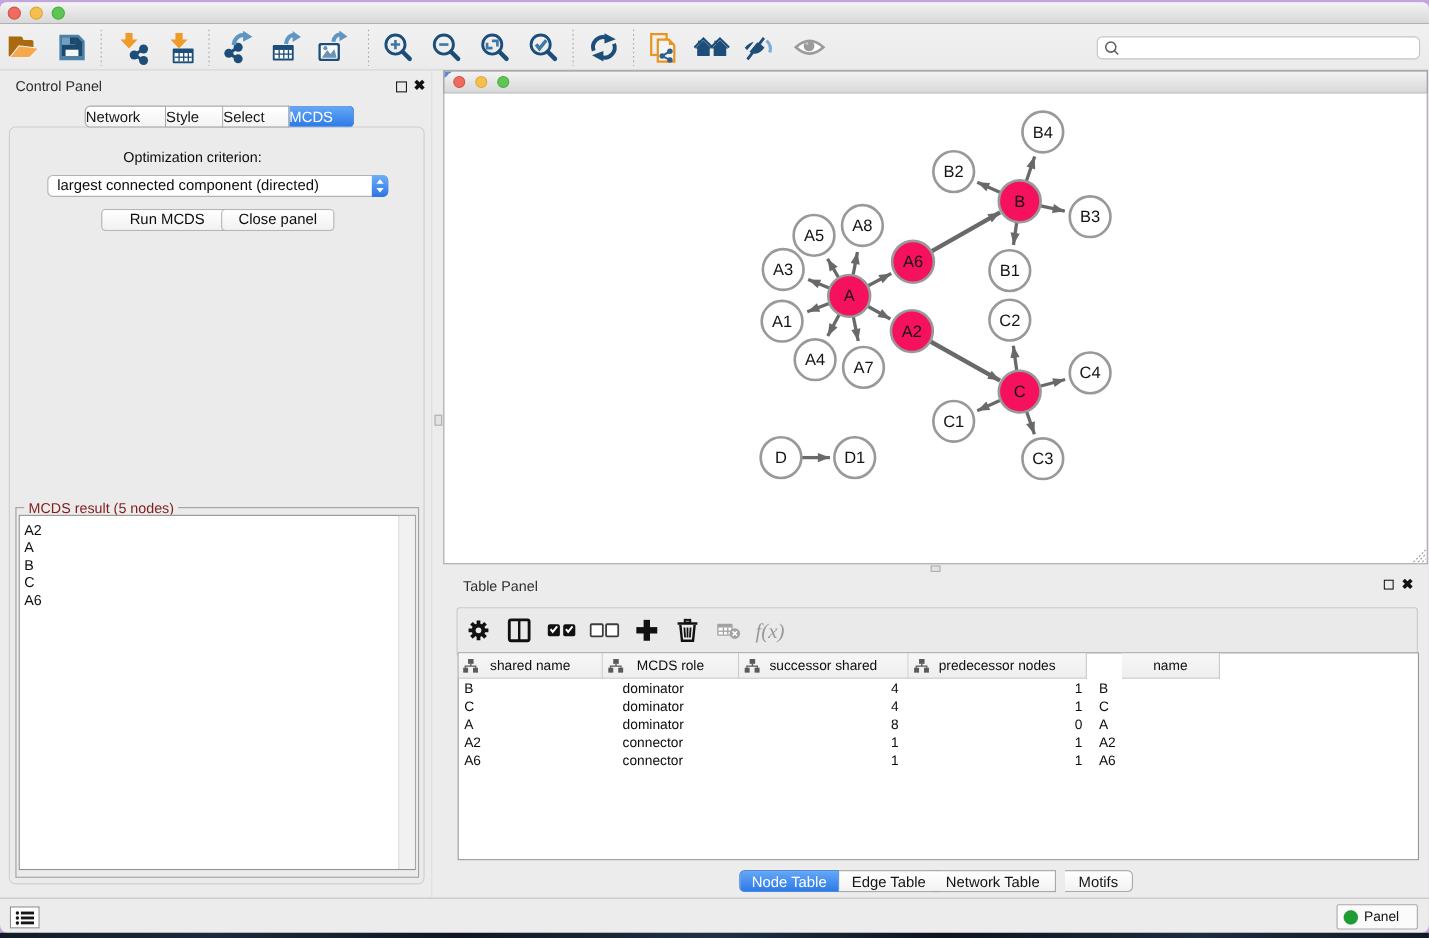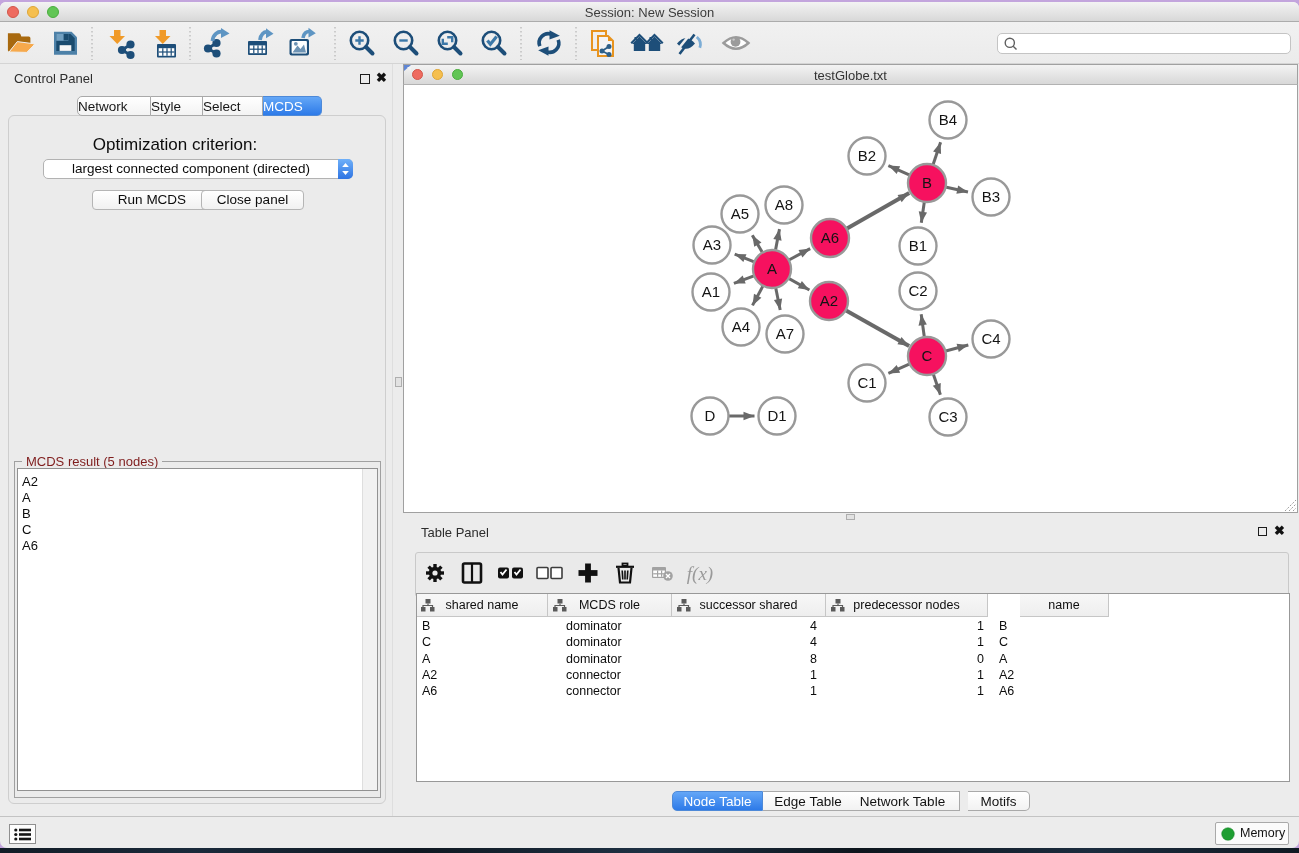--- a/index.html
+++ b/index.html
@@ -11,22 +11,22 @@
 .tl{position:absolute;width:12px;height:12px;border-radius:50%;top:6px}
 #title{left:0;top:5px;width:1299px;text-align:center;font-size:13px;color:#3c3c3c}
 #toolbar{left:0;top:22px;width:1299px;height:42px;background:linear-gradient(#f1f1f1,#ebebeb);border-bottom:1px solid #d4d4d4}
 #searchbox{left:997px;top:33px;width:294px;height:21px;background:#fff;border:1px solid #c4c4c4;border-radius:5px}
 #cptitle{left:14px;top:71px;font-size:13px;color:#2d2d2d}
 #cpfloat{left:360px;top:74px;width:10px;height:10px;border:1.5px solid #1c1c1c}
 #cpclose{left:376px;top:70px;font-size:13px;font-weight:bold;color:#111}
 #cpbox{left:8px;top:115px;width:378px;height:689px;background:#ebebeb;border:1px solid #cecece;border-radius:6px}
 .tab{position:absolute;top:96px;height:20px;border:1px solid #a9a9a9;background:linear-gradient(#ffffff,#f3f3f3);font-size:13.5px;color:#161616;text-align:left;line-height:19px}
 .tabsel{background:linear-gradient(#64a7f7,#2d7ae8);color:#fff;border-color:#4d89d8}
-#optlab{left:8px;top:135px;width:334px;text-align:center;font-size:17px;color:#0c0c0c}
-#combo{left:43px;top:159px;width:310px;height:20px;background:#fff;border:1px solid #b2b2b2;border-radius:5px;font-size:13.5px;color:#0c0c0c;line-height:18px;padding-left:28px}
+#optlab{left:8px;top:135px;width:334px;text-align:center;font-size:13px;color:#0c0c0c}
+#combo{left:43px;top:159px;width:310px;height:20px;background:#fff;border:1px solid #b2b2b2;border-radius:5px;font-size:13.5px;color:#0c0c0c;line-height:18px;padding-left:8px}
 #spin{left:338px;top:159px;width:15px;height:20px;border-radius:0 5px 5px 0;background:linear-gradient(#6fb0f9,#2e74e3)}
 .btn{position:absolute;top:190px;height:20px;background:linear-gradient(#ffffff,#f1f1f1);border:1px solid #b5b5b5;border-radius:4px;font-size:13.5px;color:#0c0c0c;text-align:center;line-height:18px}
 #fset{left:14px;top:461px;width:367px;height:337px;border:1px solid #a0a0a0}
 #fleg{left:22px;top:454px;background:#ebebeb;padding:0 4px;font-size:13px;color:#7f1d1d}
 #flist{left:17px;top:468px;width:361px;height:323px;background:#fff;border:1px solid #919191;font-size:13px;color:#0c0c0c;line-height:16px;padding:5px 0 0 4px}
 #fscroll{left:362px;top:469px;width:15px;height:321px;background:#f1f1f1;border-left:1px solid #dedede}
 #vdiv{left:392px;top:64px;width:1px;height:752px;background:#dedede}
 #vhandle{left:395px;top:377px;width:7px;height:10px;background:#e2e2e2;border:1px solid #aeaeae}
 #nwin{left:403px;top:64px;width:895px;height:449px;background:#fff;border:1px solid #a0a0a0}
 #ntitle{left:403px;top:64px;width:895px;height:21px;background:linear-gradient(#f3f3f3,#d8d8d8);border:1px solid #a0a0a0;border-bottom:1px solid #b2b2b2}
@@ -44,21 +44,20 @@
 #listbtn{left:9px;top:824px;width:27px;height:20px;background:#fdfdfd;border:1px solid #8f8f8f}
 #membtn{left:1215px;top:822px;width:74px;height:23px;background:#fbfbfb;border:1px solid #a9a9a9;border-radius:2px;font-size:12.5px;color:#111;line-height:21px;padding-left:24px}
 </style></head><body>
 <div id="page">
 <div class="abs" id="win"></div>
 <div class="abs" id="wallb"></div>
 <div class="abs" id="titlebar"></div>
 <div class="abs tl" style="left:7px;background:#ee6b60;border:0.5px solid #d2564a"></div>
 <div class="abs tl" style="left:27px;background:#f5bf4f;border:0.5px solid #dfa636"></div>
 <div class="abs tl" style="left:47px;background:#61c555;border:0.5px solid #4aad3e"></div>
-<div class="abs" id="title">Session: New Session</div>
 <div class="abs" id="toolbar"></div>
 <svg class="abs" style="left:0;top:22px" width="990" height="42">
 <g stroke="#a8a8a8" stroke-width="1" stroke-dasharray="1.5 2.5">
 <line x1="92" y1="5" x2="92" y2="38"></line>
         <line x1="190" y1="5" x2="190" y2="38"></line>
 <line x1="335" y1="5" x2="335" y2="38"></line>
         <line x1="521" y1="5" x2="521" y2="38"></line>
 <line x1="576" y1="5" x2="576" y2="38"></line>
       </g>
 <g transform="translate(22,21)">
@@ -214,21 +213,20 @@
 <div class="abs" id="flist">A2<br>A<br>B<br>C<br>A6</div>
 <div class="abs" id="fscroll"></div>
 <div class="abs" id="vdiv"></div>
 <div class="abs" id="vhandle"></div>
 
 <div class="abs" id="nwin"></div>
 <div class="abs" id="ntitle"></div>
 <div class="abs tl" style="left:412px;top:69px;width:11px;height:11px;background:#ee6b60;border:0.5px solid #d2564a"></div>
 <div class="abs tl" style="left:432px;top:69px;width:11px;height:11px;background:#f5bf4f;border:0.5px solid #dfa636"></div>
 <div class="abs tl" style="left:452px;top:69px;width:11px;height:11px;background:#61c555;border:0.5px solid #4aad3e"></div>
-<div class="abs" id="ntext">testGlobe.txt</div>
 <svg class="abs" style="left:404px;top:65px" width="7" height="6">
       <path d="M0 0 L7 0 L0 6 Z" fill="#4673cf" opacity="0.85"></path>
       <path d="M3 2 L7 2 L7 6 Z" fill="#f3f3f3"></path>
     </svg>
 <svg class="abs" style="left:1284px;top:499px" width="13" height="13">
       <g stroke="#9b9b9b" stroke-width="1" stroke-dasharray="2 1.5">
         <line x1="1" y1="12" x2="12" y2="1"></line>
         <line x1="5" y1="12" x2="12" y2="5"></line>
         <line x1="9" y1="12" x2="12" y2="9"></line>
       </g>
@@ -431,17 +429,17 @@
 <svg class="abs" style="left:14px;top:828px" width="17" height="13" viewBox="0 0 17 13">
       <g fill="#161616">
         <circle cx="1.8" cy="2" r="1.6"></circle>
         <circle cx="1.8" cy="6.5" r="1.6"></circle>
         <circle cx="1.8" cy="11" r="1.6"></circle>
         <rect x="5" y="0.7" width="12" height="2.6"></rect>
         <rect x="5" y="5.2" width="12" height="2.6"></rect>
         <rect x="5" y="9.7" width="12" height="2.6"></rect>
       </g>
     </svg>
-<div class="abs" id="membtn">Memory</div>
+<div class="abs" id="membtn">Panel</div>
 <svg class="abs" style="left:1221px;top:827px" width="14" height="14">
       <circle cx="7" cy="7" r="6.3" fill="#1e9e32" stroke="#178227" stroke-width="0.5"></circle>
     </svg>
 </div>
 
 </body></html>

